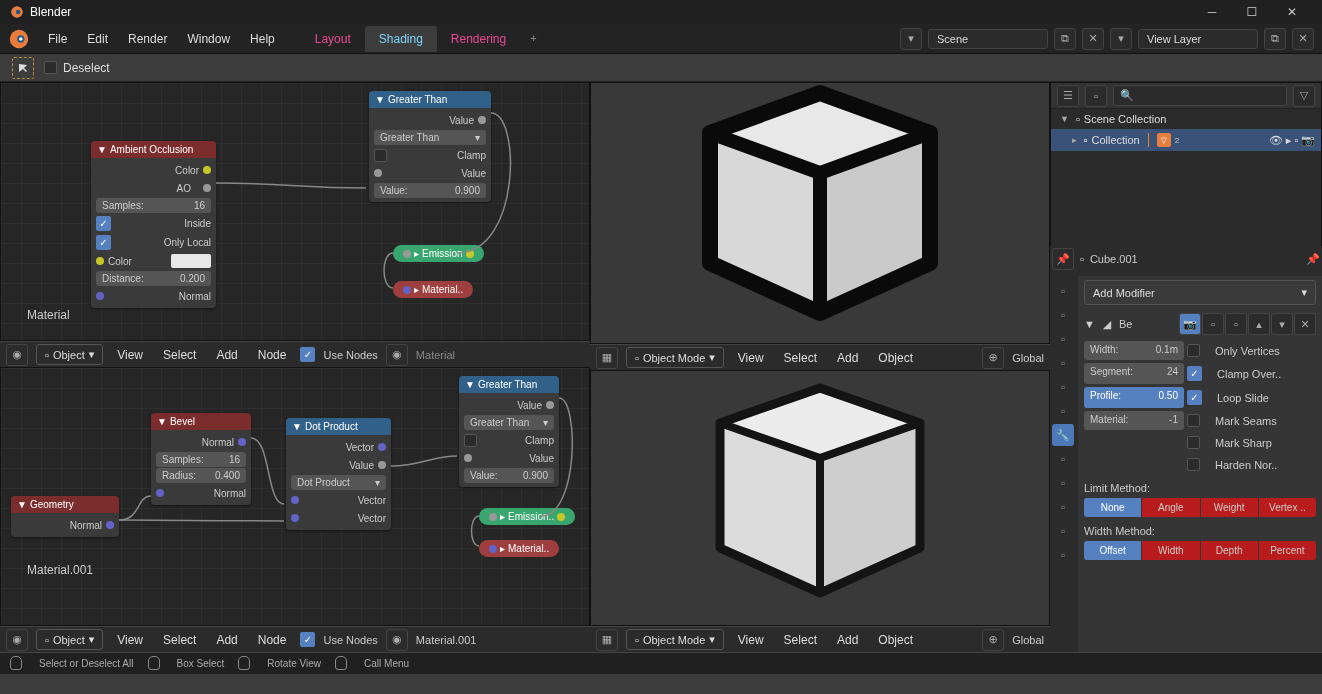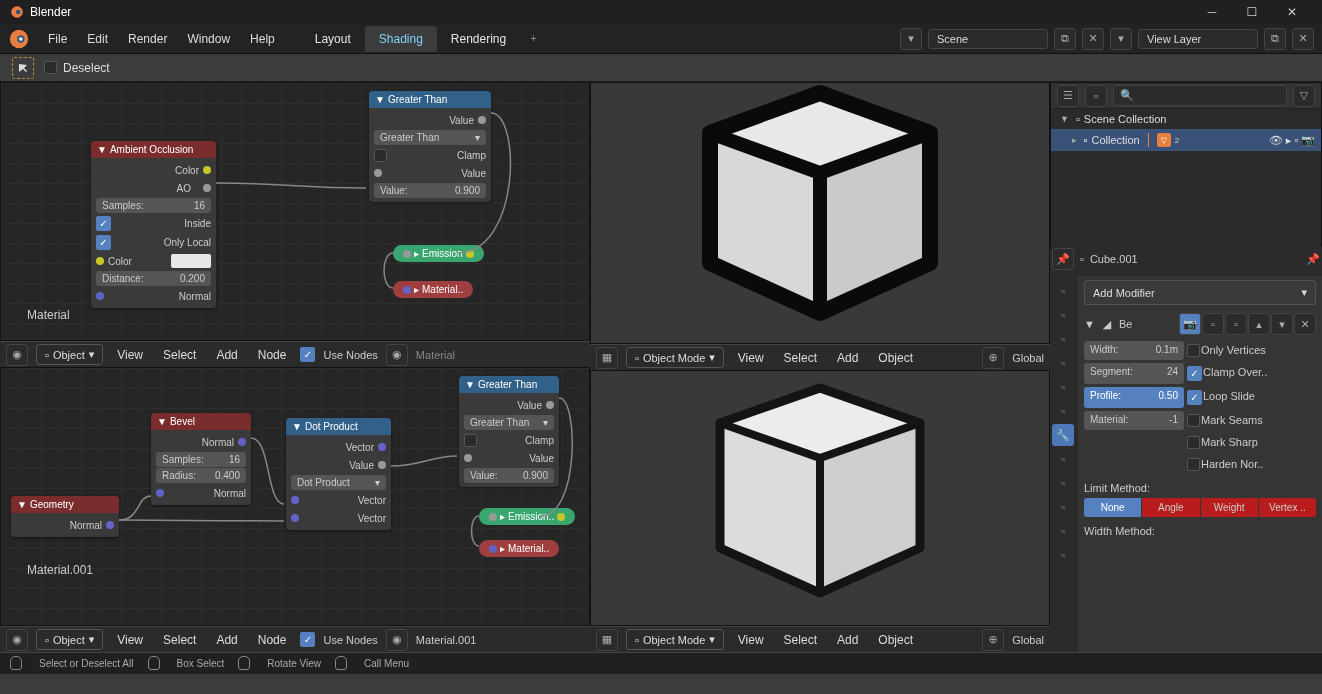--- a/index.html
+++ b/index.html
@@ -8,21 +8,21 @@
 
 .titlebar { background: #202020; height: 24px; display: flex; align-items: center; padding: 0 10px; color: #fff; font-size: 12px; }
 .titlebar-spacer { flex: 1; }
 .winbtn { width: 40px; height: 24px; display: flex; align-items: center; justify-content: center; color: #ccc; }
 
 
 .topmenu { background: #232323; height: 30px; display: flex; align-items: center; padding: 0 8px; border-bottom: 1px solid #111; }
 .blender-logo { width: 22px; height: 22px; margin-right: 8px; }
 .menu-item { padding: 0 10px; color: #ddd; font-size: 12px; cursor: pointer; }
 .workspace-tabs { display: flex; margin-left: 16px; gap: 0; }
-.ws-tab { padding: 6px 14px; color: #e5e5e5; font-size: 12px; cursor: pointer; border-radius: 3px 3px 0 0; }
+.ws-tab { padding: 6px 14px; color: #ec4899; font-size: 12px; cursor: pointer; border-radius: 3px 3px 0 0; }
 .ws-tab.active { background: #3c3c3c; color: #7dd3fc; }
 .ws-add { padding: 6px 10px; color: #888; cursor: pointer; }
 .top-right { margin-left: auto; display: flex; align-items: center; gap: 6px; }
 .scene-field { background: #2b2b2b; border: 1px solid #444; border-radius: 3px; padding: 3px 8px; color: #ddd; width: 120px; font-size: 11px; }
 .icon-btn { width: 22px; height: 22px; background: #2b2b2b; border: 1px solid #444; border-radius: 3px; display: flex; align-items: center; justify-content: center; color: #aaa; cursor: pointer; }
 
 
 .toolbar2 { background: #3c3c3c; height: 28px; display: flex; align-items: center; padding: 0 12px; gap: 10px; border-bottom: 1px solid #222; }
 .play-icon { width: 22px; height: 22px; border: 1px dashed #b98d3a; border-radius: 2px; display:flex; align-items:center; justify-content:center; }
 .checkbox-lbl { display: flex; align-items: center; gap: 6px; color: #ddd; font-size: 12px; }
@@ -76,21 +76,21 @@
 .props-hdr { background: #2b2b2b; height: 26px; display: flex; align-items: center; padding: 0 8px; gap: 6px; margin: -4px -6px 4px; }
 .add-mod { background: #3a3a3a; border: 1px solid #555; border-radius: 3px; padding: 5px 8px; color: #ddd; width: 100%; display: flex; justify-content: space-between; align-items: center; cursor: pointer; margin-bottom: 4px; }
 .mod-hdr { display: flex; align-items: center; gap: 3px; padding: 4px 0; }
 .mod-icon { width: 18px; height: 18px; display:flex; align-items:center; justify-content:center; }
 .mod-btns { display: flex; gap: 1px; margin-left: auto; }
 .btn-pair { display: flex; gap: 6px; margin: 4px 0; }
 .btn-half { flex: 1; background: #555; border-radius: 3px; padding: 5px 0; text-align: center; color: #ddd; cursor: pointer; font-size: 11px; }
 .prop-grid { display: grid; grid-template-columns: 100px 1fr; gap: 3px; margin: 2px 0; }
 .prop-field { background: #555; border-radius: 3px; padding: 3px 6px; display: flex; justify-content: space-between; font-size: 10px; }
 .prop-field.sel { background: #5681c1; color: #fff; }
-.prop-chk { display: flex; align-items: flex-start; gap: 1px; padding: 3px 0; font-size: 11px; }
+.prop-chk { display: flex; align-items: center; gap: 15px; padding: 3px 0; font-size: 11px; }
 .prop-label { padding: 6px 0 2px; color: #ccc; font-size: 11px; }
 .seg-group { display: flex; gap: 1px; margin: 2px 0; }
 .seg { flex: 1; background: #b91c1c; padding: 4px 0; text-align: center; color: #ccc; font-size: 10px; cursor: pointer; }
 .seg:first-child { border-radius: 3px 0 0 3px; } .seg:last-child { border-radius: 0 3px 3px 0; }
 .seg.active { background: #5681c1; color: #fff; }
 
 
 .statusbar { background: #202020; height: 22px; display: flex; align-items: center; padding: 0 10px; gap: 14px; color: #aaa; font-size: 10px; border-top: 1px solid #444; }
 .statusbar .right { margin-left: auto; }
 .mouse-icon { width:12px; height:14px; border:1px solid #888; border-radius:5px 5px 3px 3px; display:inline-block; margin-right:3px; position:relative; }
@@ -523,20 +523,26 @@
             </div>
         </div>
         <div class="prop-label">Limit Method:</div>
         <div class="seg-group">
           <div class="seg active">None</div>
           <div class="seg">Angle</div>
           <div class="seg">Weight</div>
           <div class="seg">Vertex ..</div>
         </div>
         <div class="prop-label">Width Method:</div>
+        <div class="seg-group">
+          <div class="seg active">Offset</div>
+          <div class="seg">Width</div>
+          <div class="seg">Depth</div>
+          <div class="seg">Percent</div>
+        </div>
       </div>
     </div>
   </div>
 </div>
 
 <div class="statusbar">
   <span><span class="mouse-icon"></span></span>
   <span>Select or Deselect All</span>
   <span><span class="mouse-icon"></span></span>
   <span>Box Select</span>

